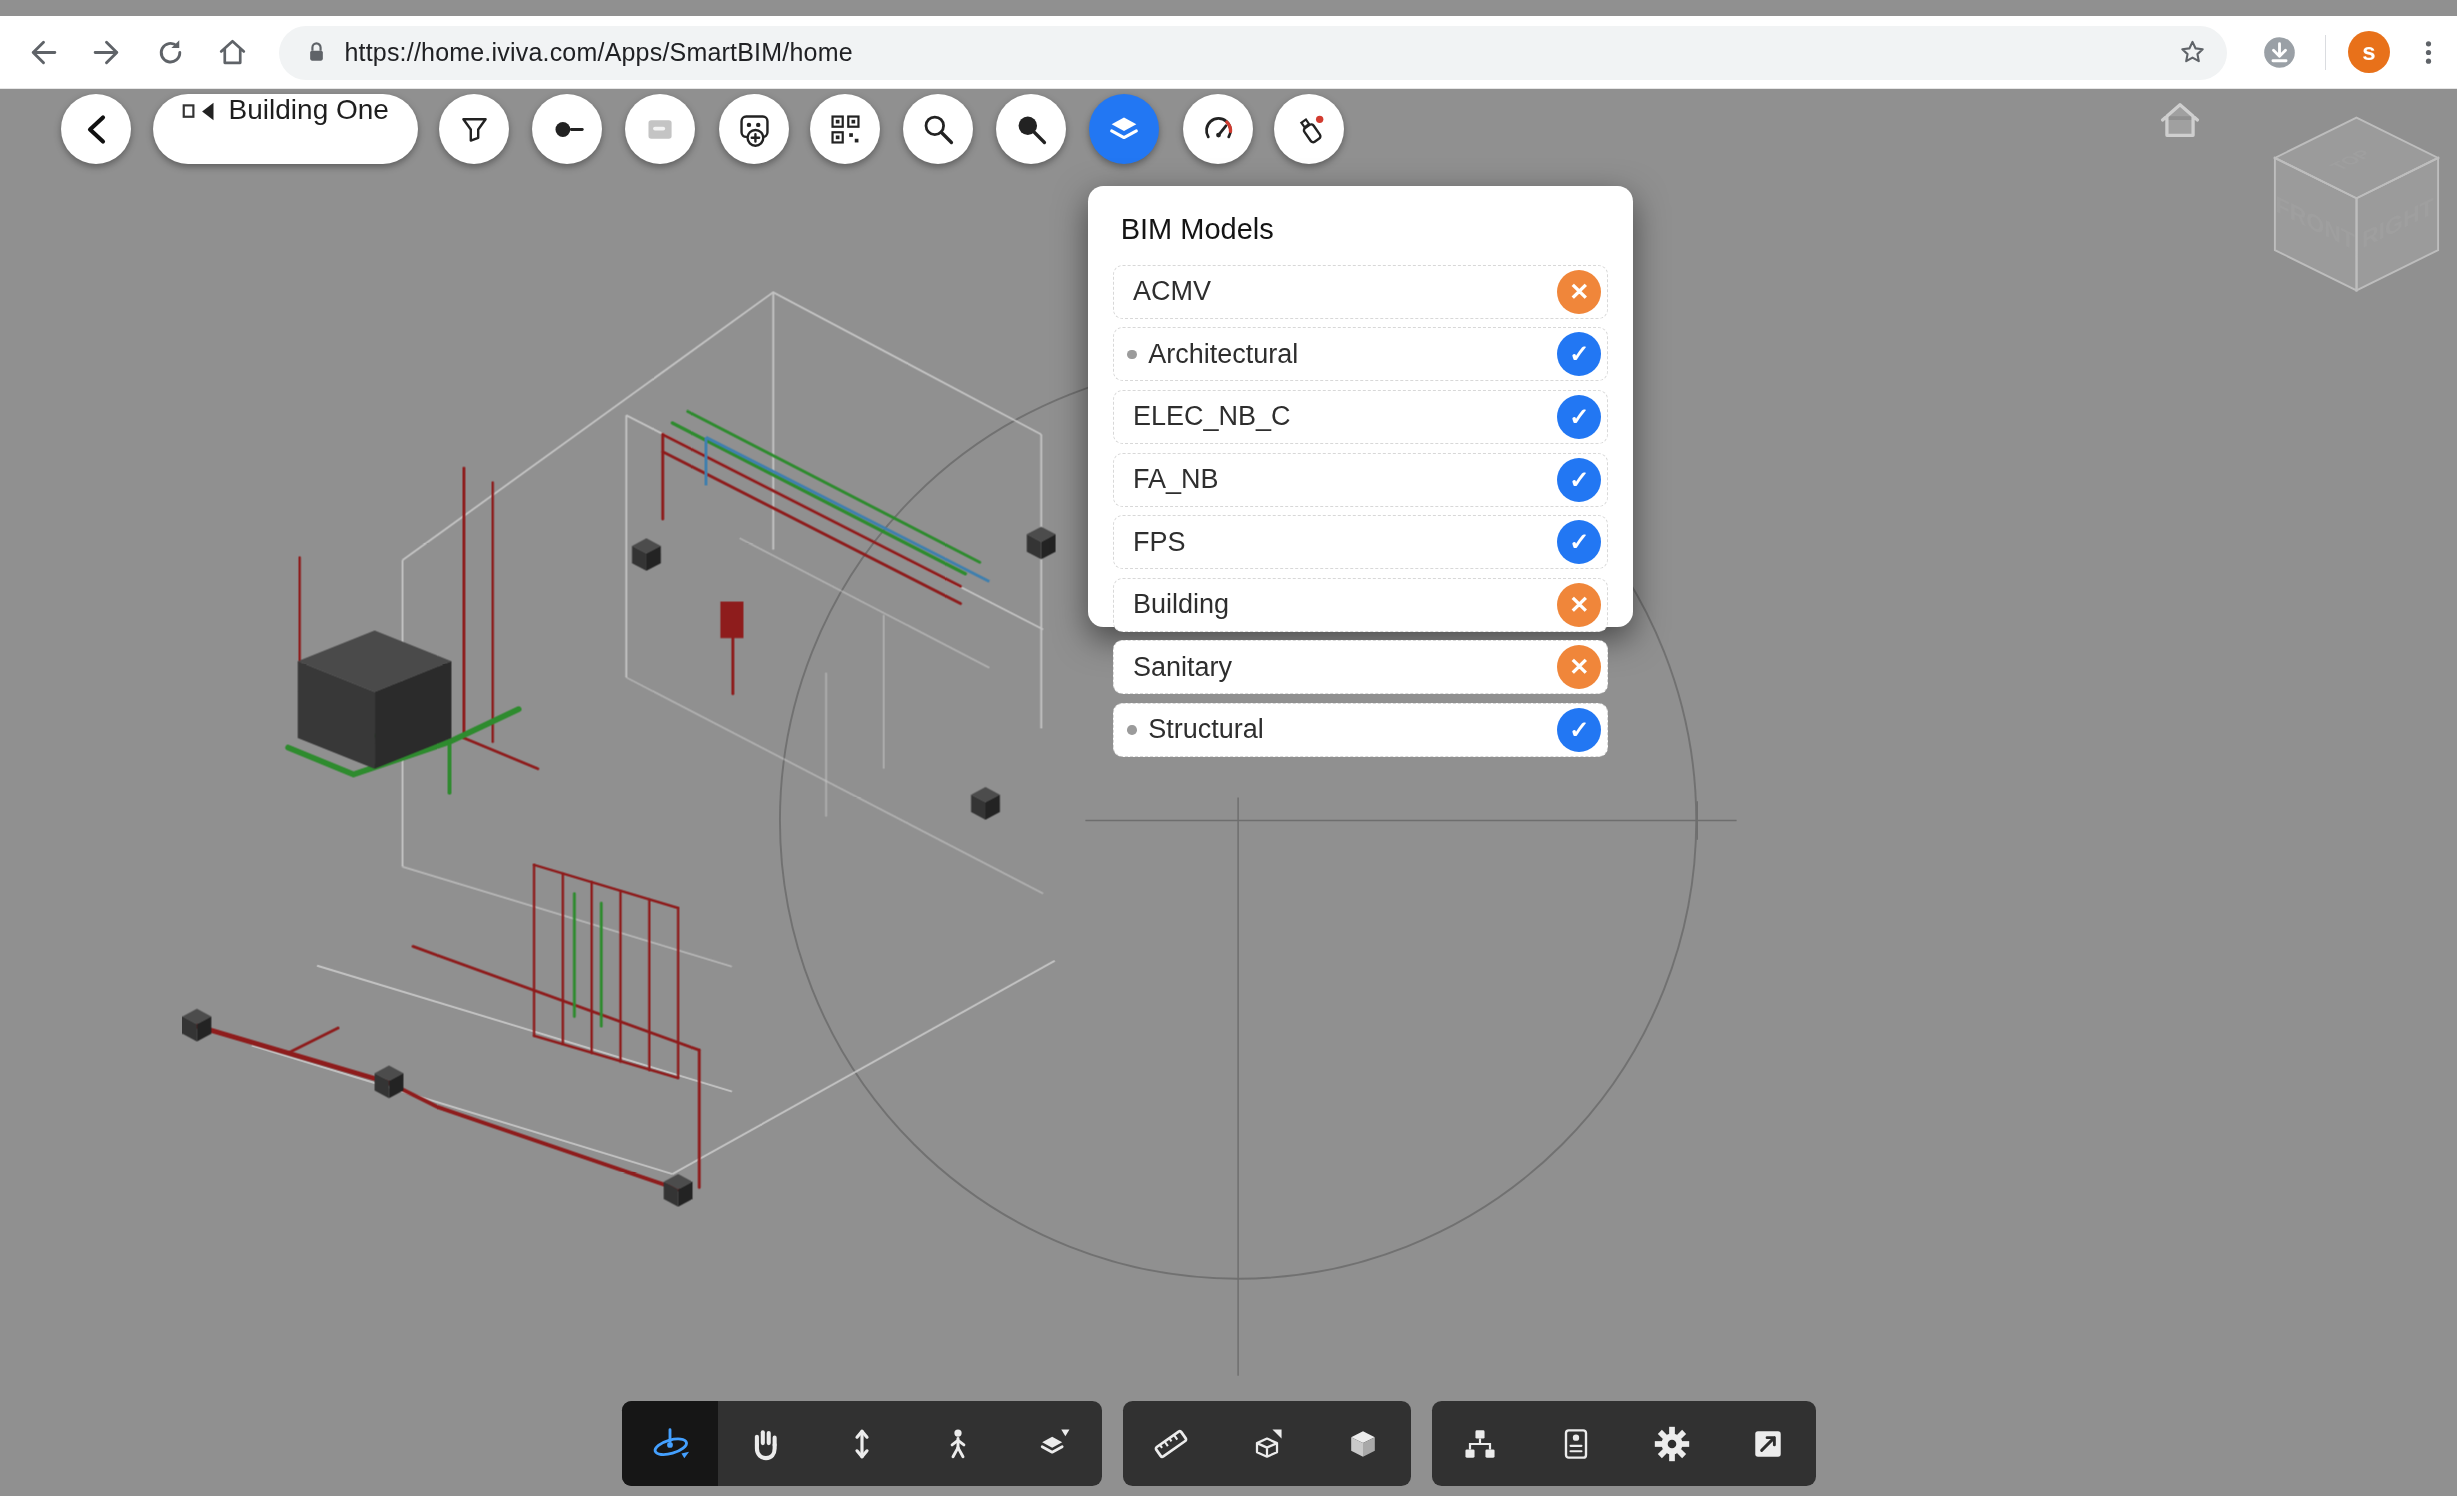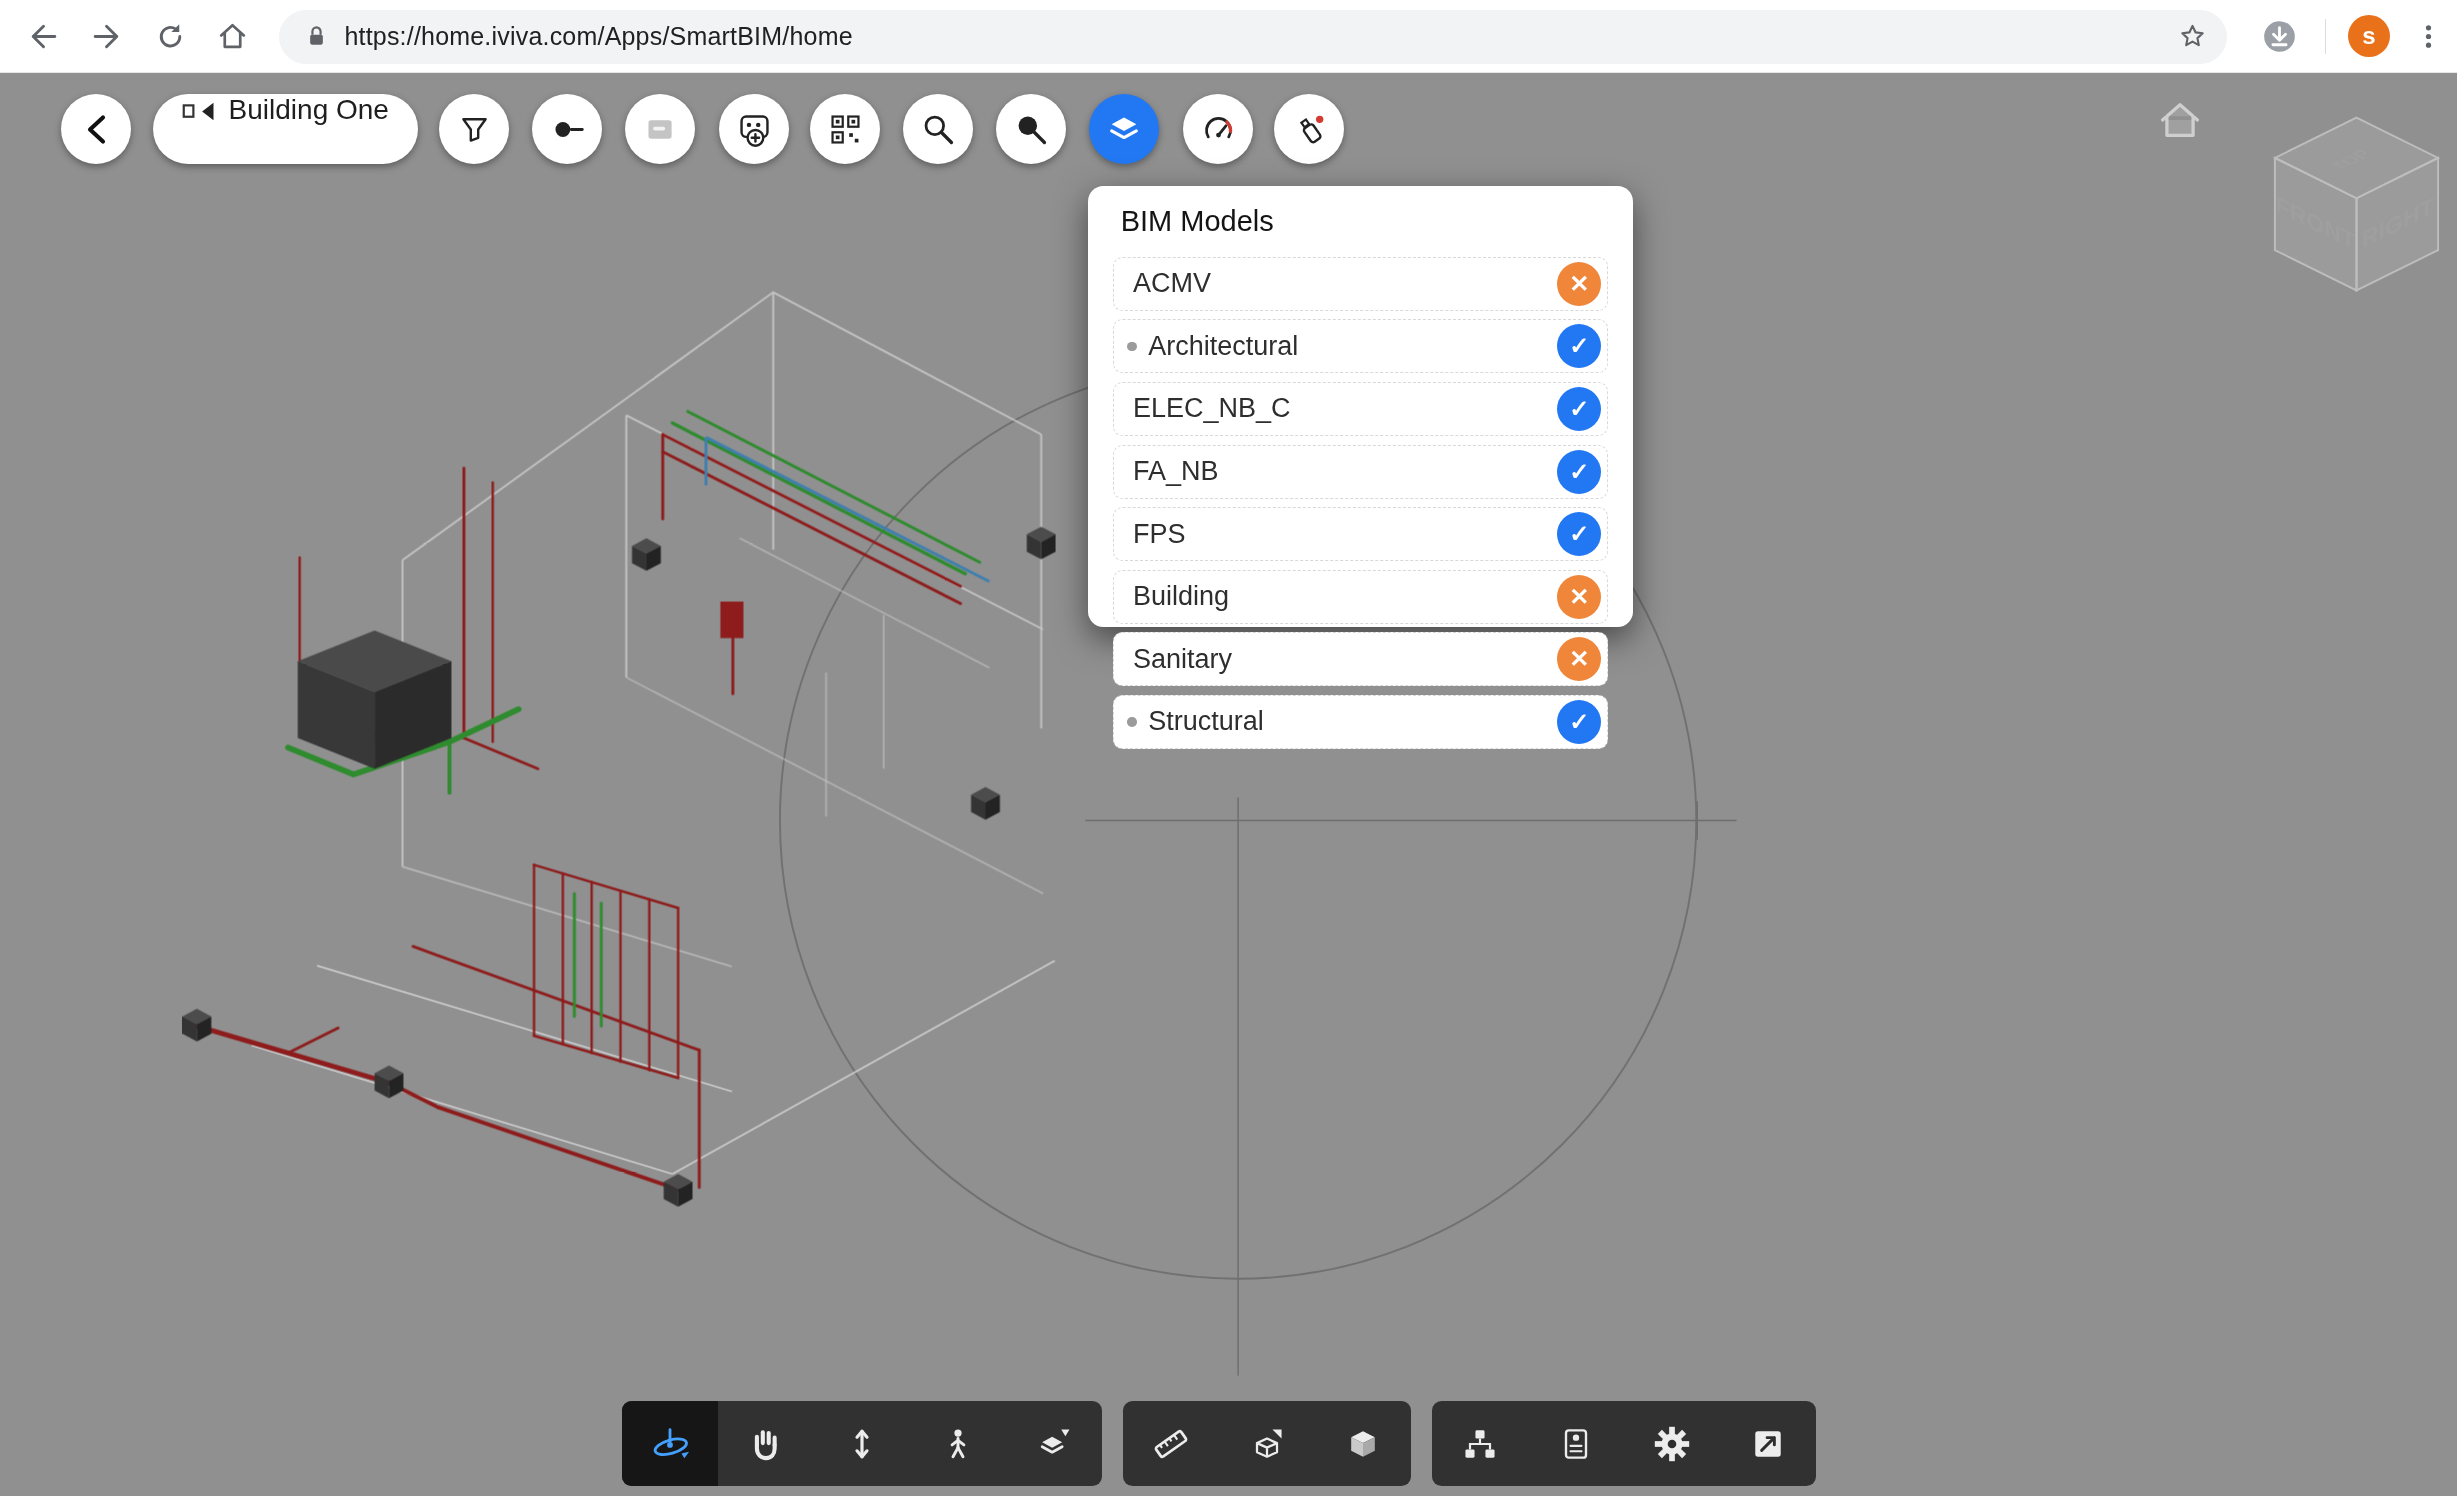--- a/index.html
+++ b/index.html
@@ -1,38 +1,38 @@
 <!DOCTYPE html>
 <html><head>
 <meta charset="utf-8">
 <style>
   * { margin:0; padding:0; box-sizing:border-box; }
   html,body { width:2457px; height:1497px; }
   body { font-family:"Liberation Sans", sans-serif; }
   .screen { position:relative; width:2457px; height:1497px; background:#909090; overflow:hidden; }
 
   
-  .browser-bar { position:absolute; top:0; left:0; width:2457px; height:73px; background:#ffffff; z-index:50; border-bottom:1px solid #e6e6e6; }
+  .browser-bar { position:absolute; top:16px; left:0; width:2457px; height:73px; background:#ffffff; z-index:50; border-bottom:1px solid #e6e6e6; }
   .nav-ic { position:absolute; top:17.3px; width:38px; height:38px; display:flex; align-items:center; justify-content:center; cursor:pointer; }
   .addr-bar { position:absolute; left:279px; top:9.6px; width:1948px; height:54px; background:#f1f3f4; border-radius:27px; display:flex; align-items:center; }
   .addr-url { font-size:25px; color:#202124; margin-left:13.4px; letter-spacing:0.2px; }
   .sep-line { position:absolute; left:2325px; top:19px; width:1px; height:35px; background:#dadce0; }
   .avatar { position:absolute; left:2348px; top:15.4px; width:42px; height:42px; border-radius:50%; background:#e8711a; color:#fff; font-size:24px; font-weight:bold; display:flex; align-items:center; justify-content:center; }
 
   
   .scene-svg { position:absolute; top:0; left:0; z-index:1; }
 
   
   .circle-btn { position:absolute; top:94px; width:70px; height:70px; border-radius:50%; background:#fff; box-shadow:0 2.9px 7.7px rgba(0,0,0,.35); display:flex; align-items:center; justify-content:center; z-index:20; cursor:pointer; }
   .circle-btn.active { background:#2277f3; }
   .pill-btn { position:absolute; left:153px; top:94px; width:265px; height:70px; border-radius:36px; background:#fff; box-shadow:0 2.9px 7.7px rgba(0,0,0,.35); display:flex; align-items:flex-start; justify-content:center; gap:11.5px; z-index:20; cursor:pointer; }
   .pill-label { font-size:28px; color:#1e1e1e; }
 
   
-  .popup { position:absolute; left:1088px; top:186px; width:545px; height:441px; background:#fff; border-radius:15.4px; box-shadow:0 11.5px 33px rgba(0,0,0,.5); padding:15px 25px; z-index:30; }
+  .popup { position:absolute; left:1088px; top:186px; width:545px; height:441px; background:#fff; border-radius:15.4px; box-shadow:0 11.5px 33px rgba(0,0,0,.5); padding:23px 25px; z-index:30; }
   .popup-title { font-size:29px; color:#141414; margin:3.8px 0 19px 7.7px; }
   .model-item { height:54px; border:1.9px dashed #d8d8d8; border-radius:9.6px; display:flex; align-items:center; margin-bottom:8.6px; padding:0 5.8px 0 19px; background:#fff; cursor:pointer; }
   .model-label { font-size:27px; color:#2e2e2e; flex:1; display:flex; align-items:center; gap:11.5px; }
   .marker-dot { width:9.6px; height:9.6px; border-radius:50%; background:#9b9b9b; margin-left:-5.8px; }
   .action-btn { width:44px; height:44px; border-radius:50%; display:flex; align-items:center; justify-content:center; color:#fff; font-size:24px; font-weight:bold; cursor:pointer; }
   .action-btn.orange { background:#f0863a; }
   .action-btn.blue { background:#2277f3; }
 
   
   .vp-home { position:absolute; left:2156px; top:96px; width:48px; height:48px; z-index:10; cursor:pointer; }

